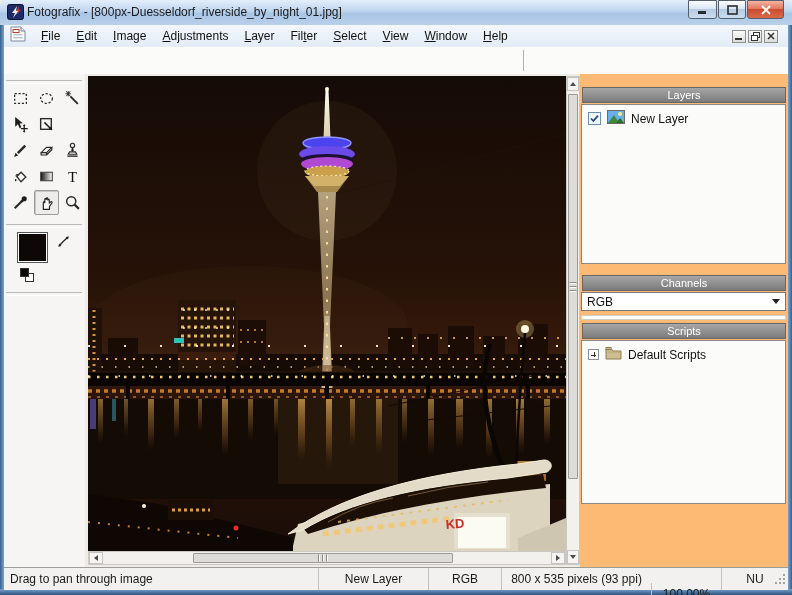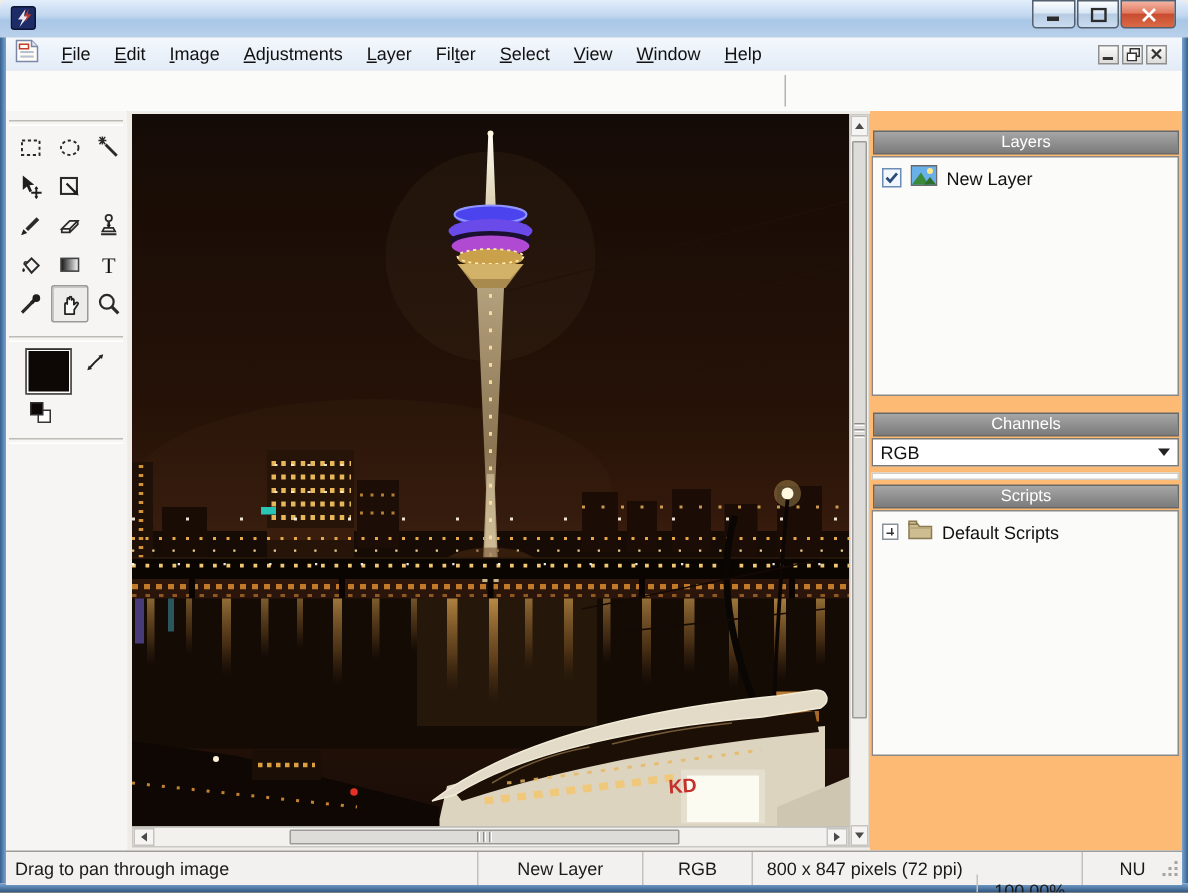--- a/index.html
+++ b/index.html
@@ -94,20 +94,21 @@
 <div id="win">
 
   <div id="titlebar" class="abs">
     <span id="app-icon" class="abs">
       <svg width="17" height="16" viewBox="0 0 17 16">
           <rect x="0.5" y="0.5" width="16" height="15" rx="2" fill="#1d2b66" stroke="#0c1433"></rect>
           <polygon points="10,2 5,9 8,9 6,14 12,6.5 9,6.5" fill="#e8e8f2"></polygon>
           <polygon points="12,2 9,7 11,7 9.5,11 14,5.5 11.7,5.5" fill="#c73a2a" opacity="0.9"></polygon>
         </svg>
     </span>
+    <span id="title-text" class="abs">Fotografix - [800px-Duesseldorf_riverside_by_night_01.jpg]</span>
     <div class="abs" style="right:8px;top:0;display:flex;gap:1px;">
       <div class="capbtn std" style="width:29px">
         <svg width="11" height="9" viewBox="0 0 11 9">
             <rect x="1" y="6" width="8" height="3" fill="#2b2b2b"></rect>
           </svg>
       </div>
       <div class="capbtn std" style="width:28px">
         <svg width="11" height="10" viewBox="0 0 11 10">
             <rect x="1" y="1" width="9" height="8" fill="none" stroke="#2b2b2b" stroke-width="1.6"></rect>
           </svg>
@@ -501,21 +502,21 @@
         </span>
         <span>Default Scripts</span>
       </div>
     </div>
   </div>
 
   <div id="statusbar" class="abs">
     <div class="scell" style="width:314px;justify-content:flex-start;padding-left:6px;">Drag to pan through image</div>
     <div class="scell" style="width:110px;">New Layer</div>
     <div class="scell" style="width:73px;">RGB</div>
-    <div class="scell" style="width:150px;">800 x 847 pixels (72 ppi)</div>
+    <div class="scell" style="width:150px;">800 x 535 pixels (93 ppi)</div>
     <div class="scell" style="width:70px;margin-top:29px;">100.00%</div>
     <div class="scell" style="flex:1;">NU</div>
     <span id="grip" class="abs">
       <svg width="12" height="12" viewBox="0 0 12 12">
           <g fill="#a5a39e">
             <rect x="9" y="1" width="2" height="2"></rect>
             <rect x="9" y="5" width="2" height="2"></rect>
             <rect x="9" y="9" width="2" height="2"></rect>
             <rect x="5" y="5" width="2" height="2"></rect>
             <rect x="5" y="9" width="2" height="2"></rect>

